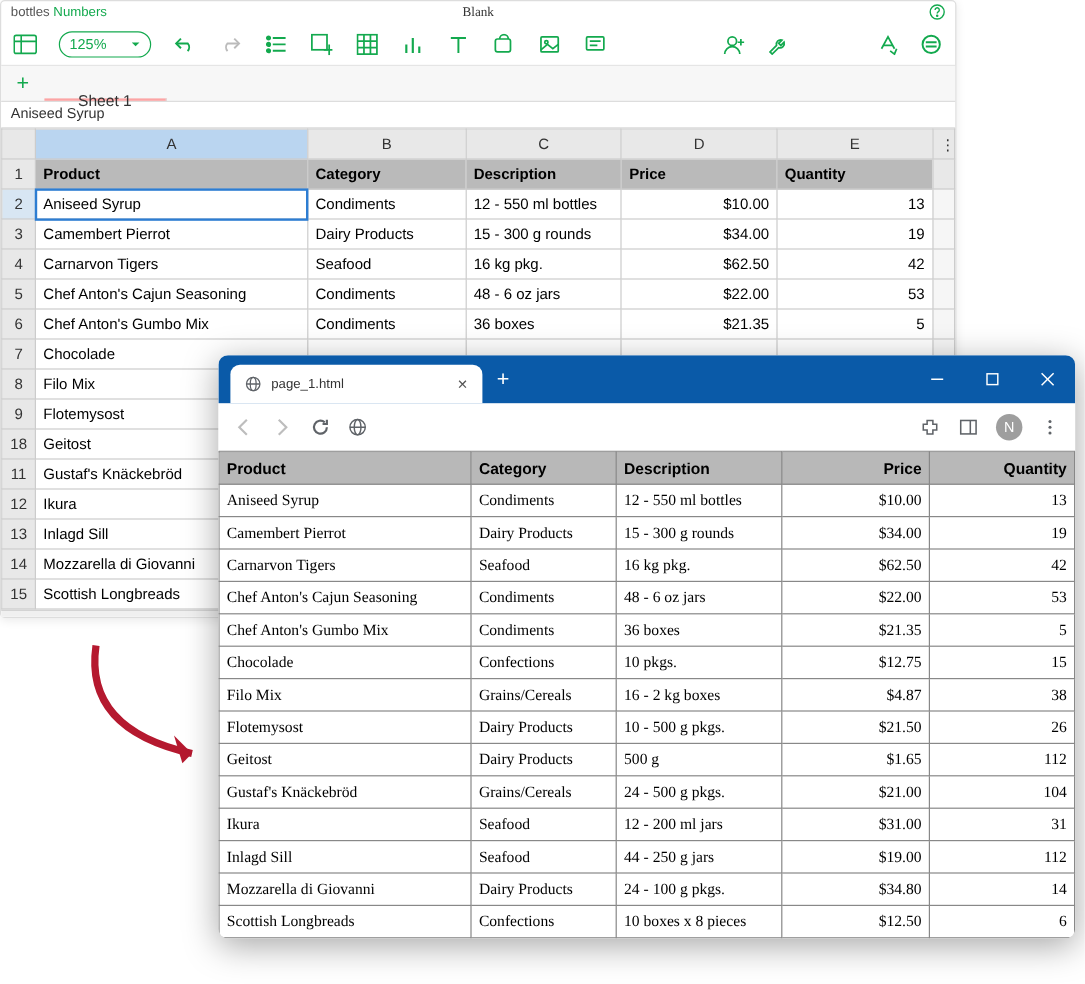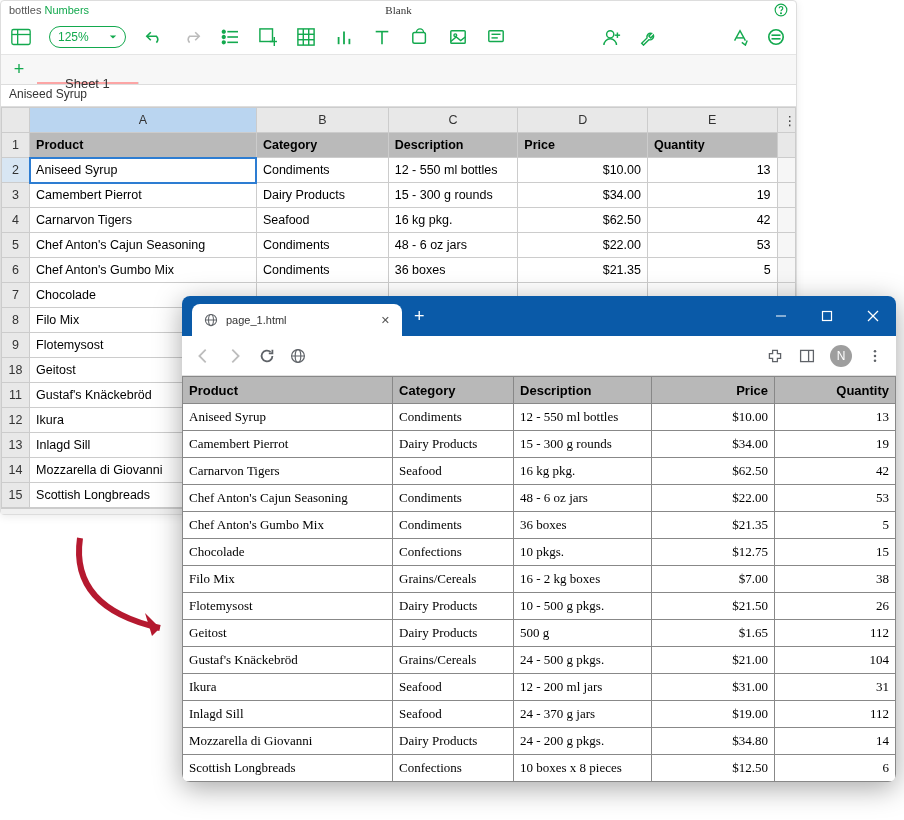--- a/index.html
+++ b/index.html
@@ -521,21 +521,21 @@
             <td>Chocolade</td>
             <td>Confections</td>
             <td>10 pkgs.</td>
             <td class="num">$12.75</td>
             <td class="num">15</td>
           </tr>
           <tr>
             <td>Filo Mix</td>
             <td>Grains/Cereals</td>
             <td>16 - 2 kg boxes</td>
-            <td class="num">$7.00</td>
+            <td class="num">$4.87</td>
             <td class="num">38</td>
           </tr>
           <tr>
             <td>Flotemysost</td>
             <td>Dairy Products</td>
             <td>10 - 500 g pkgs.</td>
             <td class="num">$21.50</td>
             <td class="num">26</td>
           </tr>
           <tr>
@@ -555,28 +555,28 @@
           <tr>
             <td>Ikura</td>
             <td>Seafood</td>
             <td>12 - 200 ml jars</td>
             <td class="num">$31.00</td>
             <td class="num">31</td>
           </tr>
           <tr>
             <td>Inlagd Sill</td>
             <td>Seafood</td>
-            <td>24 - 370 g  jars</td>
+            <td>44 - 250 g  jars</td>
             <td class="num">$19.00</td>
             <td class="num">112</td>
           </tr>
           <tr>
             <td>Mozzarella di Giovanni</td>
             <td>Dairy Products</td>
-            <td>24 - 200 g pkgs.</td>
+            <td>24 - 100 g pkgs.</td>
             <td class="num">$34.80</td>
             <td class="num">14</td>
           </tr>
           <tr>
             <td>Scottish Longbreads</td>
             <td>Confections</td>
             <td>10 boxes x 8 pieces</td>
             <td class="num">$12.50</td>
             <td class="num">6</td>
           </tr>

